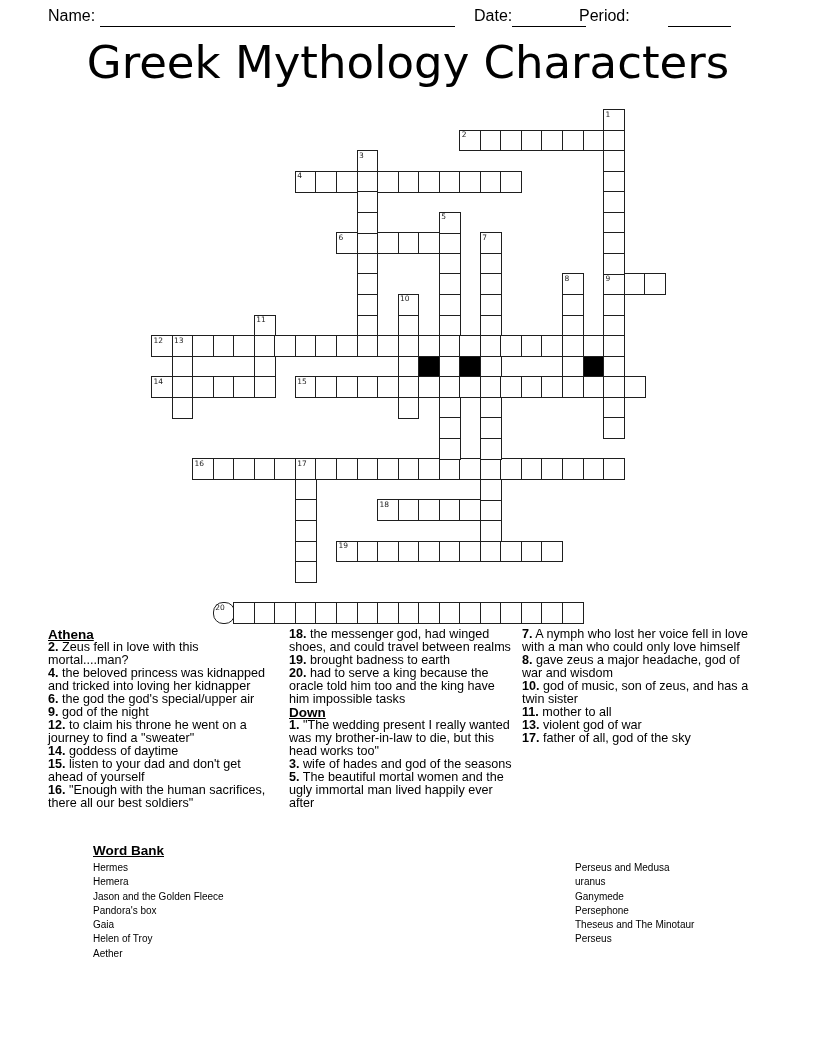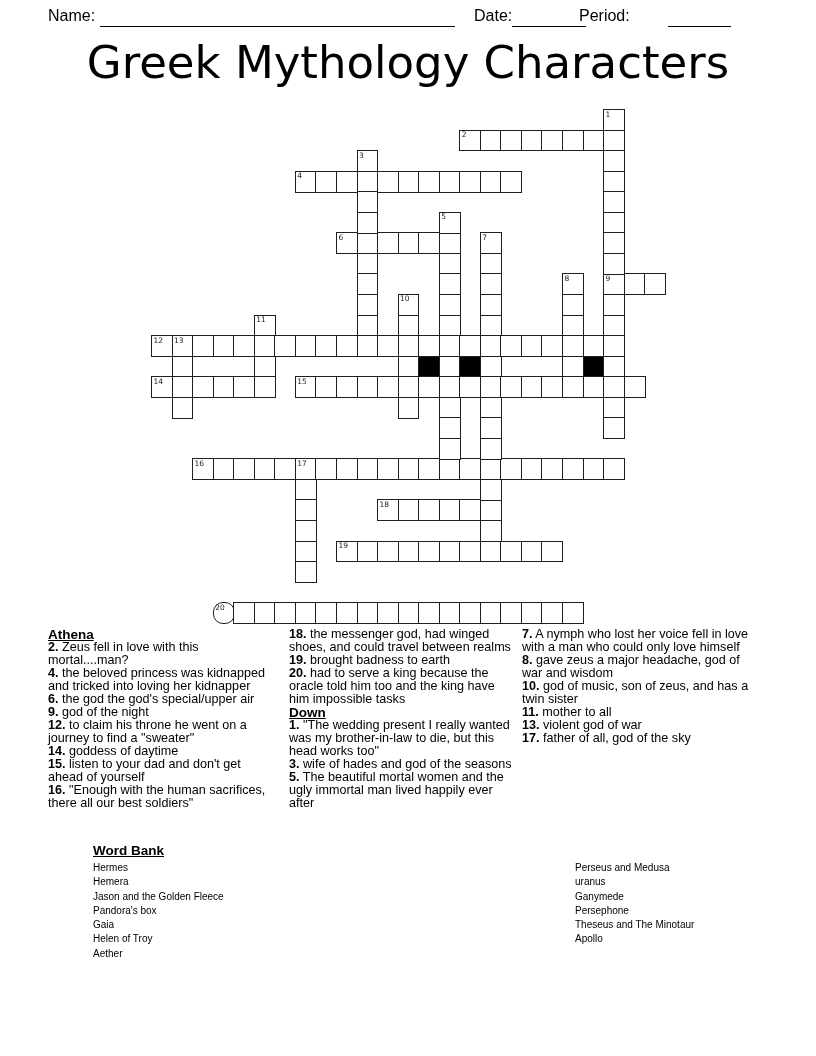--- a/index.html
+++ b/index.html
@@ -326,16 +326,16 @@
         <div class="wb-item">Gaia</div>
         <div class="wb-item">Helen of Troy</div>
         <div class="wb-item">Aether</div>
       </div>
     <div class="wb-col c3">
         <div class="wb-item">Perseus and Medusa</div>
         <div class="wb-item">uranus</div>
         <div class="wb-item">Ganymede</div>
         <div class="wb-item">Persephone</div>
         <div class="wb-item">Theseus and The Minotaur</div>
-        <div class="wb-item">Apollo</div>
+        <div class="wb-item">Perseus</div>
       </div>
   </div>
 </div>
 
 </body></html>

